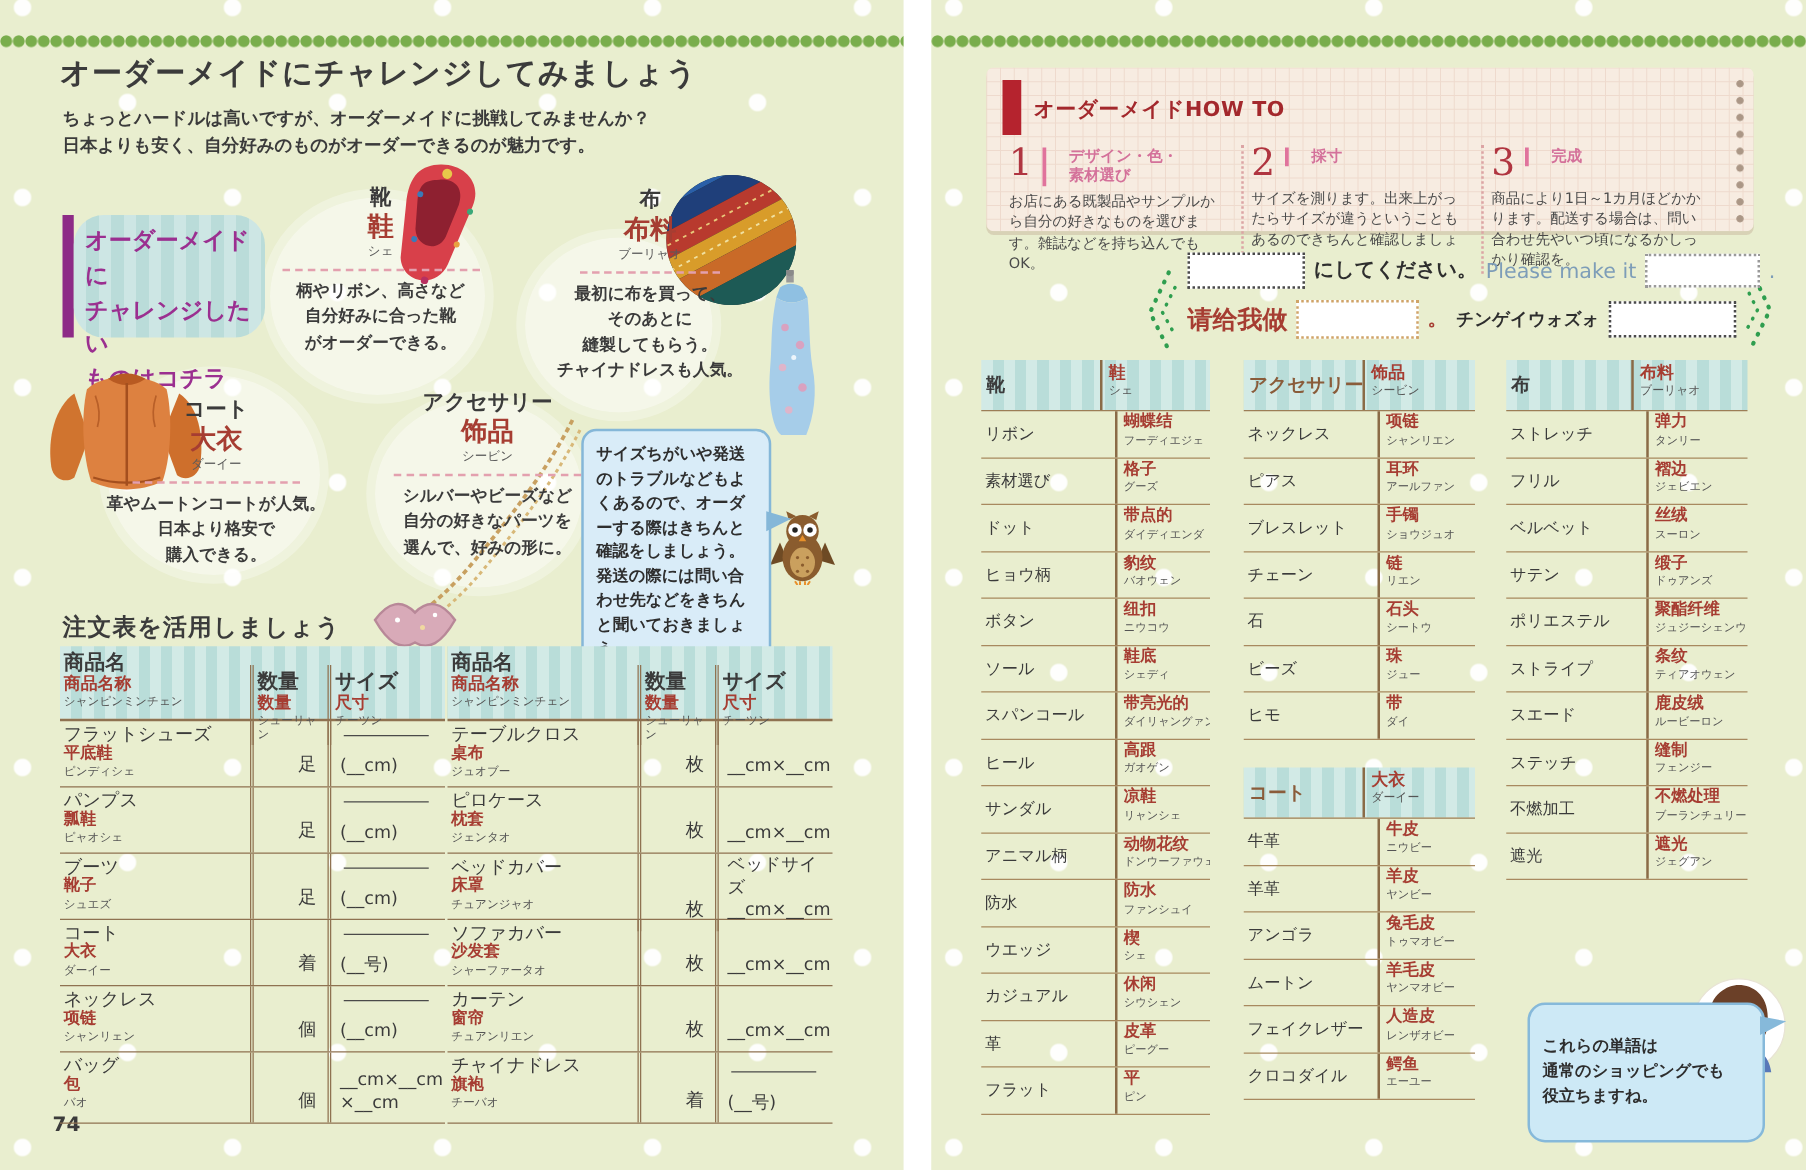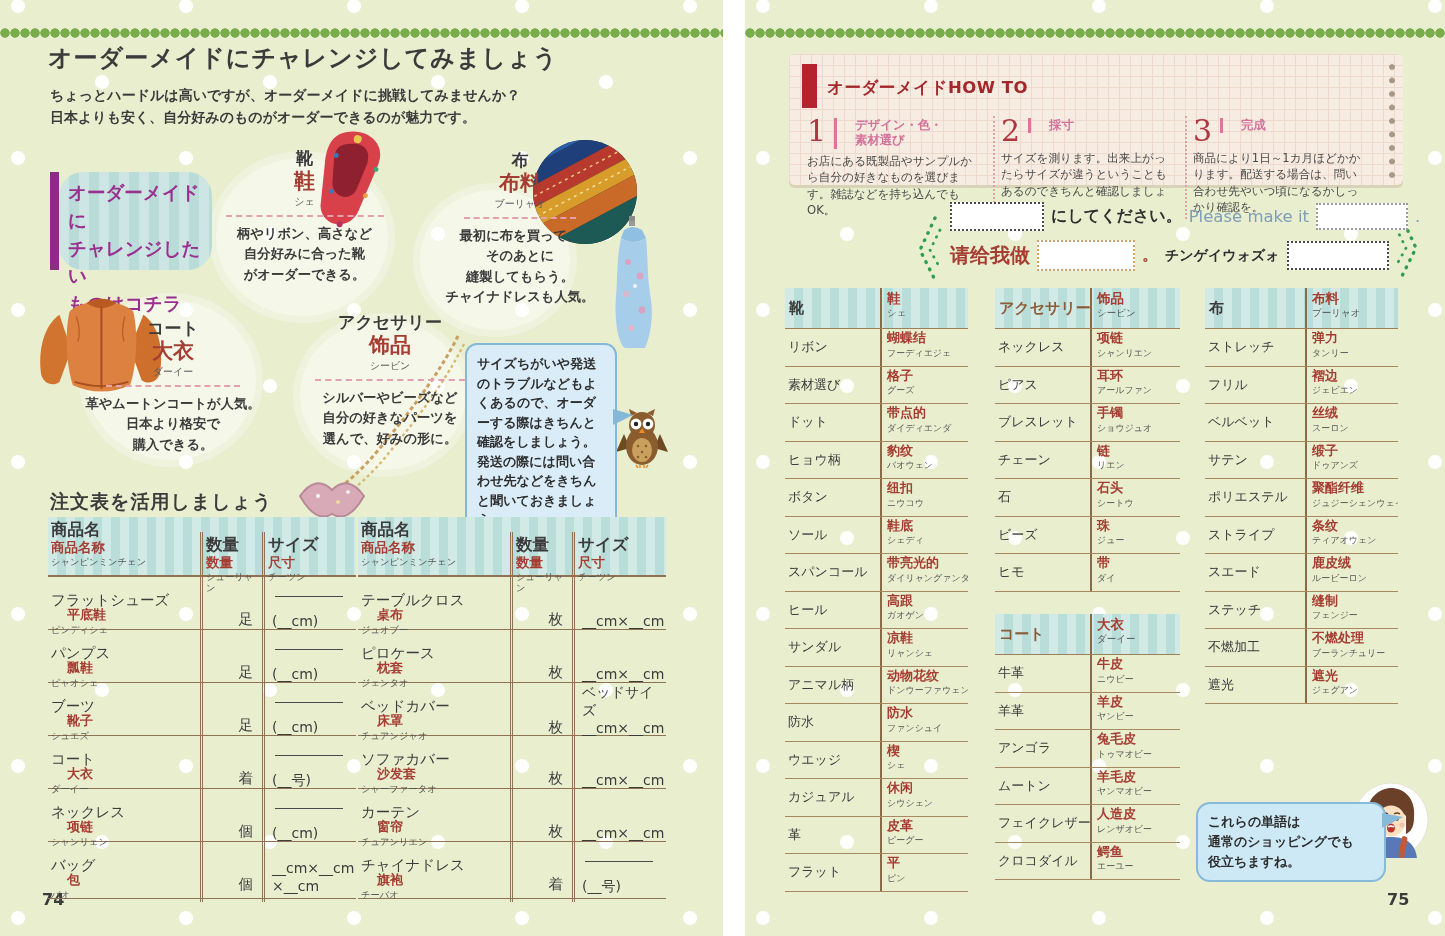--- a/index.html
+++ b/index.html
@@ -59,23 +59,23 @@
   #order-table-2{left:358px;}
   .stripes{background:repeating-linear-gradient(90deg,#d2eae6 0 9px,#b9ddd9 9px 18px);}
   .ot-header{display:grid;grid-template-columns:152px 62px 94px;height:58px;border-bottom:2px solid #8f7251;}
   .ot-hcell{padding:4px 2px 2px 3px;line-height:1.15;}
   .ot-hcell + .ot-hcell{border-left:3px double #8f7251;margin-top:15px;}
   .oth-ja{font-size:16.5px;font-weight:bold;color:#3b3b3b;}
   .oth-zh{font-size:13.5px;font-weight:bold;color:#a63d32;}
   .oth-kana{font-size:9.3px;color:#555;margin-top:2px;}
   .ot-row{display:grid;grid-template-columns:152px 62px 94px;height:52px;border-bottom:1.5px solid #8f7251;}
   .ot-row:last-child{height:56px;}
-  .ot-name{padding:15px 2px 2px 3px;line-height:1.12;}
+  .ot-name{padding:3px 2px 2px 3px;line-height:1.12;}
   .ot-ja{font-size:14.5px;color:#3b3b3b;}
-  .ot-zh{font-size:13px;font-weight:bold;color:#a63d32;margin-left:16px;}
+  .ot-zh{font-size:13px;font-weight:bold;color:#a63d32;}
   .ot-kana{font-size:9.3px;color:#555;margin-top:2px;}
   .ot-qty{border-left:3px double #8f7251;display:flex;align-items:flex-end;justify-content:flex-end;
     padding:0 9px 8px 0;font-size:14.5px;color:#3b3b3b;}
   .ot-size{border-left:3px double #8f7251;display:flex;flex-direction:column;justify-content:flex-end;
     padding:0 2px 7px 7px;font-size:14px;color:#3b3b3b;}
   .blank-line{width:68px;border-top:1.5px solid #4a4a4a;margin:0 0 15px 3px;}
   .ot-size-text{line-height:1.3;}
 
   
   .howto-box{position:absolute;left:44px;top:54px;width:614px;height:131px;border-radius:6px;
@@ -117,28 +117,28 @@
   #vocab-shoes{left:40px;top:288px;width:183px;}
   #vocab-accessory{left:250px;top:288px;width:185px;}
   #vocab-coat{left:250px;top:614px;width:185px;}
   #vocab-fabric{left:460px;top:288px;width:193px;}
   .vt-header{display:grid;grid-template-columns:95px 1fr;height:40px;border-bottom:1.5px solid #9c7e57;}
   #vocab-fabric .vt-header,#vocab-fabric .vt-row{grid-template-columns:100px 1fr;}
   .vt-h-ja{font-size:15px;font-weight:bold;color:#3c3c3c;display:flex;align-items:center;padding-left:4px;white-space:nowrap;}
   .vt-h-zh-wrap{border-left:2.5px solid #8a6b47;padding:3px 0 0 5px;line-height:1.15;}
   .vt-h-zh{font-size:13.5px;font-weight:bold;color:#a63d32;}
   .vt-h-kana{font-size:9.5px;color:#555;margin-top:1px;}
-  .vt-row{display:grid;grid-template-columns:95px 1fr;height:36.5px;border-bottom:1px solid #a8895f;}
+  .vt-row{display:grid;grid-template-columns:95px 1fr;height:36.5px;border-bottom:1px solid #a8895f;gap:12px;}
   .vt-ja{font-size:13px;color:#3b3b3b;display:flex;align-items:center;padding-left:3px;white-space:nowrap;}
   .vt-zh-cell{border-left:2.5px solid #8a6b47;padding:2px 0 0 5px;line-height:1.12;overflow:hidden;}
   .vt-zh{font-size:13px;font-weight:bold;color:#a63d32;white-space:nowrap;}
   .vt-kana{font-size:9px;color:#555;margin-top:2px;white-space:nowrap;}
 
-  .tip-bubble{position:absolute;left:451px;top:802px;width:166px;background:#cde9f6;border:2px solid #86b9da;
-    border-radius:14px;padding:8px 10px;font-size:13px;font-weight:bold;color:#2e2e2e;line-height:1.55;z-index:3;}
+  .tip-bubble{position:absolute;left:477px;top:802px;width:166px;background:#cde9f6;border:2px solid #86b9da;
+    border-radius:14px;padding:24px 10px;font-size:13px;font-weight:bold;color:#2e2e2e;line-height:1.55;z-index:3;}
   .tip-tail{position:absolute;right:-19px;top:9px;width:0;height:0;
     border-top:4px solid transparent;border-bottom:11px solid transparent;border-left:21px solid #86b9da;}
   #avatar-illus{left:608px;top:782px;}
 </style>
 </head>
 <body>
 
 <div class="spread">
 
   <div class="page page-left">

